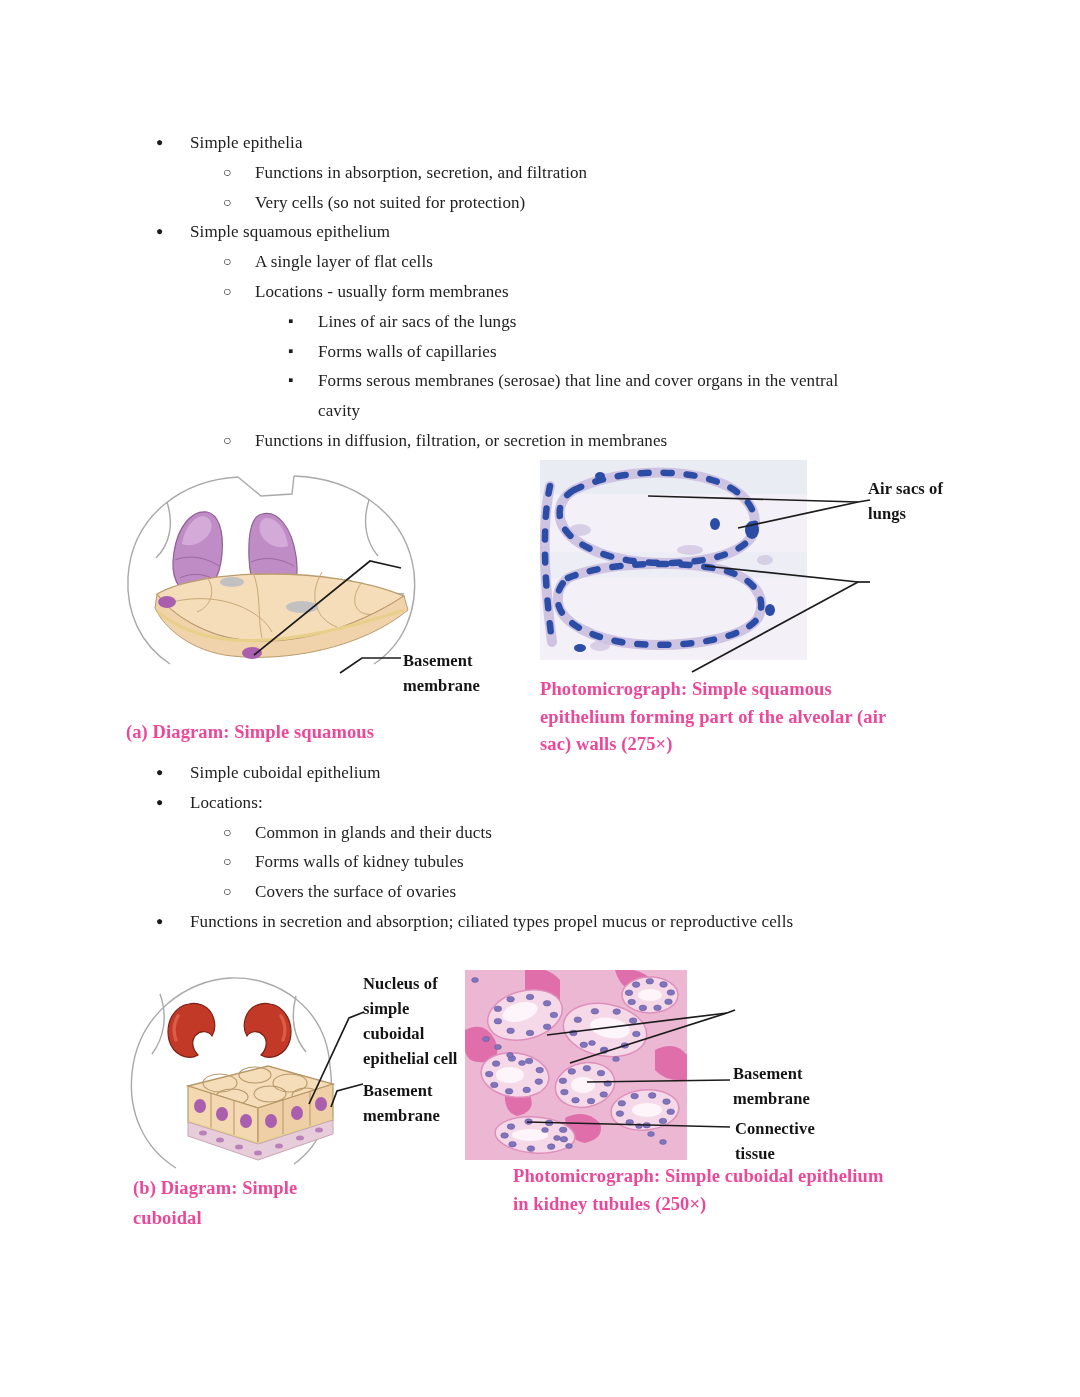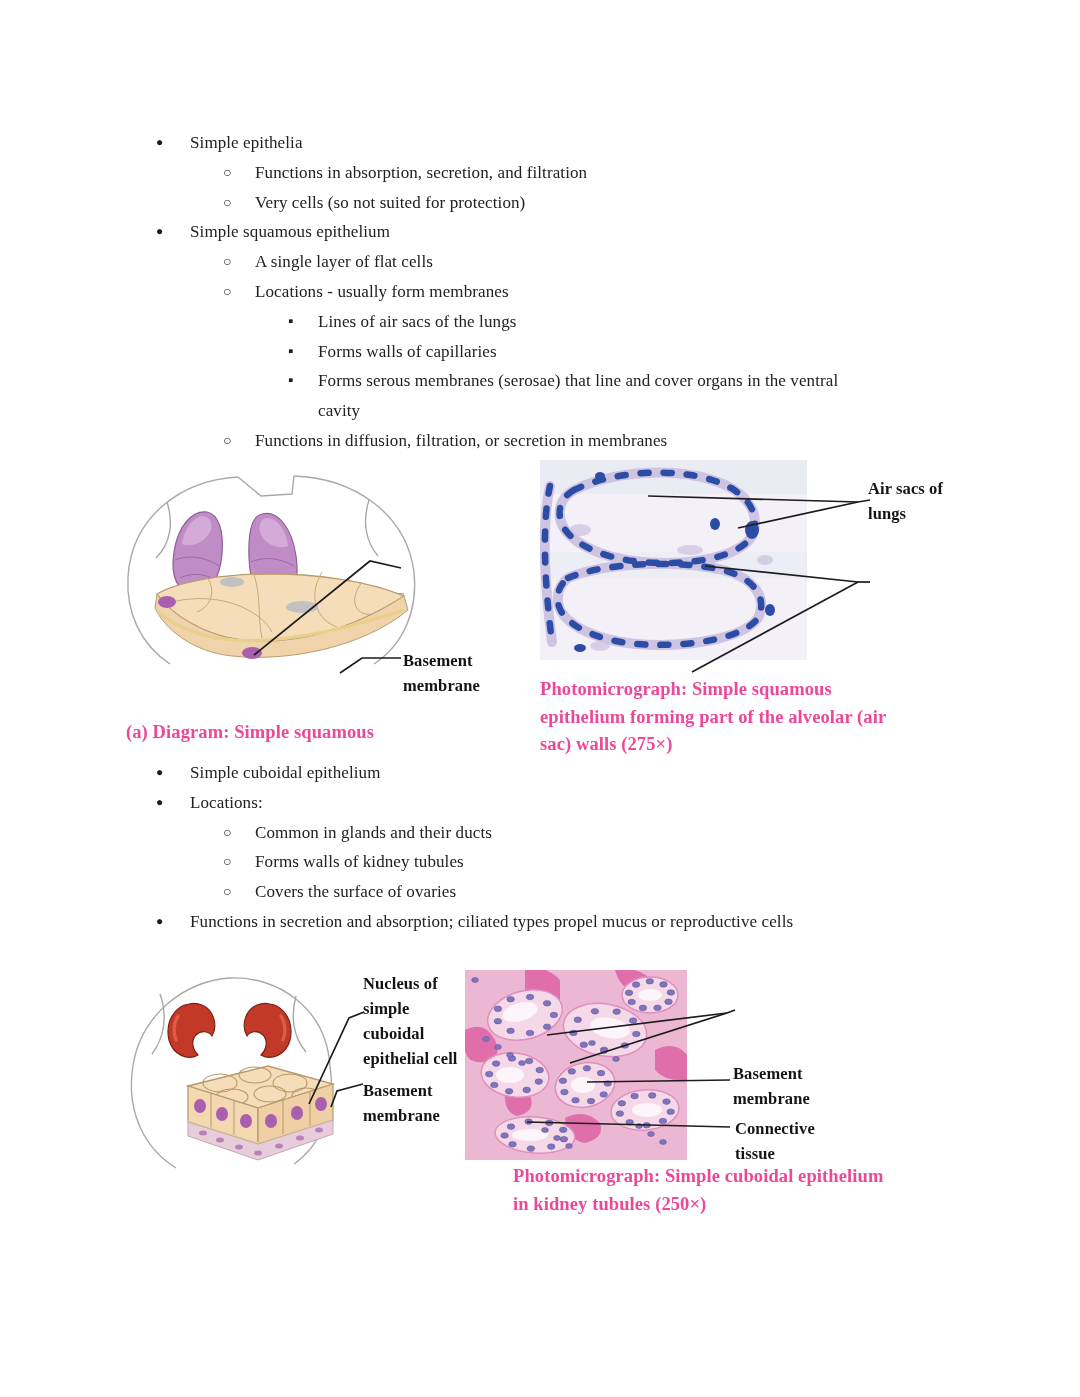--- a/index.html
+++ b/index.html
@@ -328,15 +328,16 @@
         <path d="M262,45 L270,42"></path>
         <path d="M122,114 L265,112"></path>
         <path d="M62,154 L265,159"></path>
       </g>
     </svg>
 
     <div class="fig-label" style="left:733px;top:93px;width:100px;">Basement membrane</div>
     <div class="fig-label" style="left:735px;top:148px;width:100px;">Connective tissue</div>
 
     <div class="fig-caption" style="left:465px;top:195px;width:380px;margin-left:48px;"><span class="lead">Photomicrograph:</span><span> Simple cuboidal epithelium in kidney tubules (250×)</span></div>
+    <div class="fig-caption" style="left:133px;top:205px;width:205px;line-height:30px;"><span class="lead">(b) Diagram:</span><span> Simple cuboidal</span></div>
   </div>
 
 </div>
 
 </body></html>

